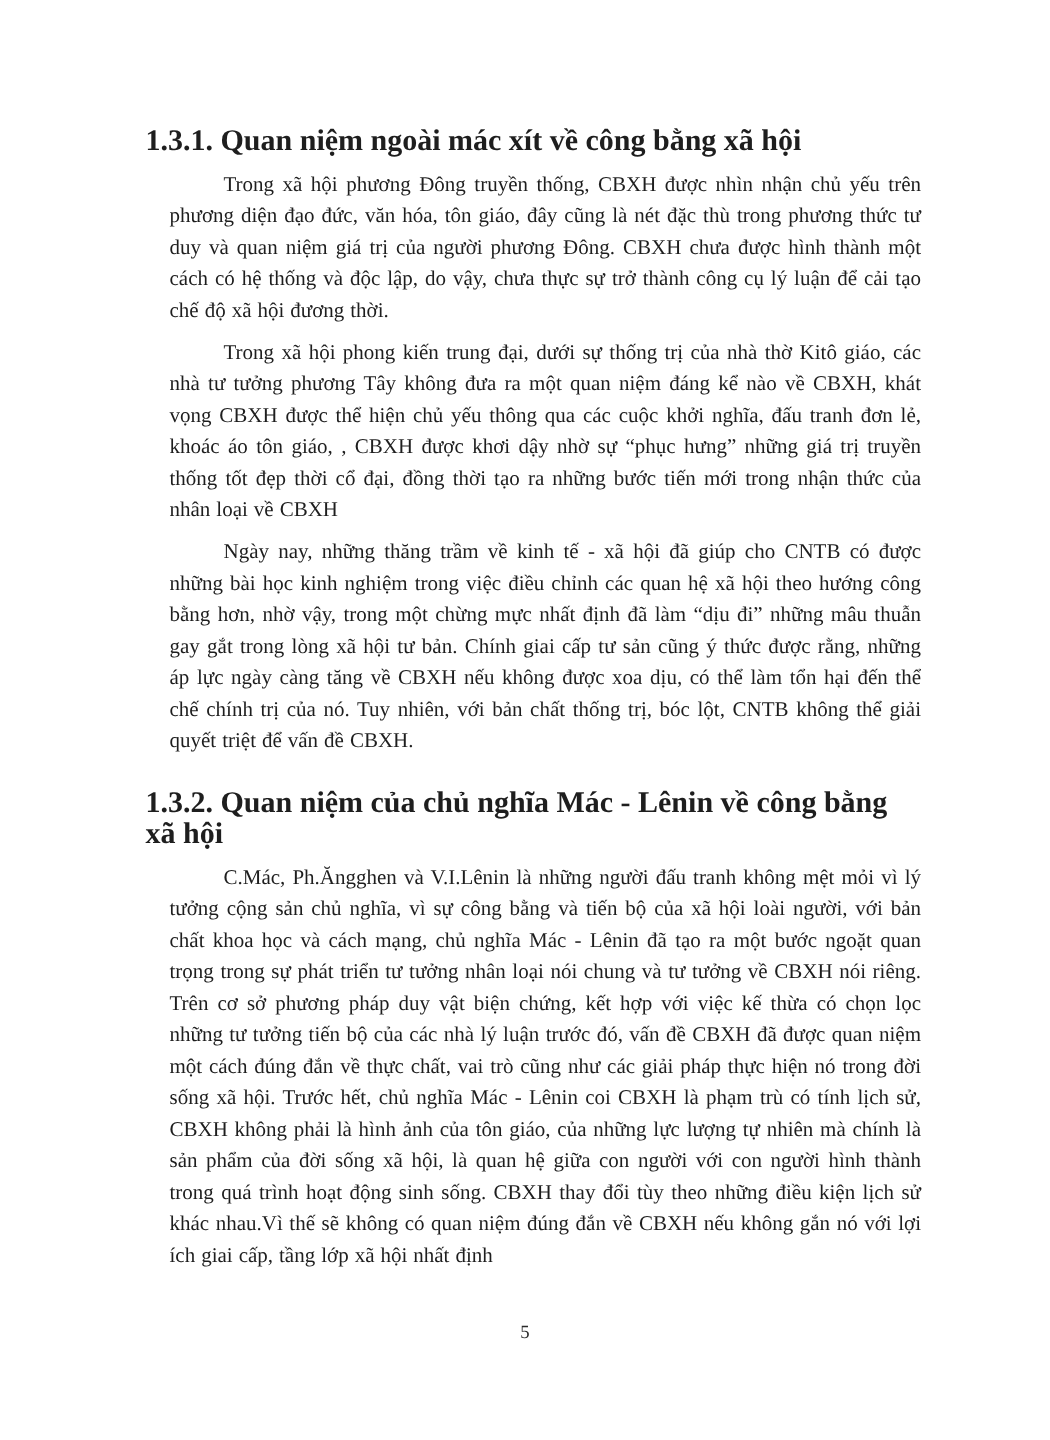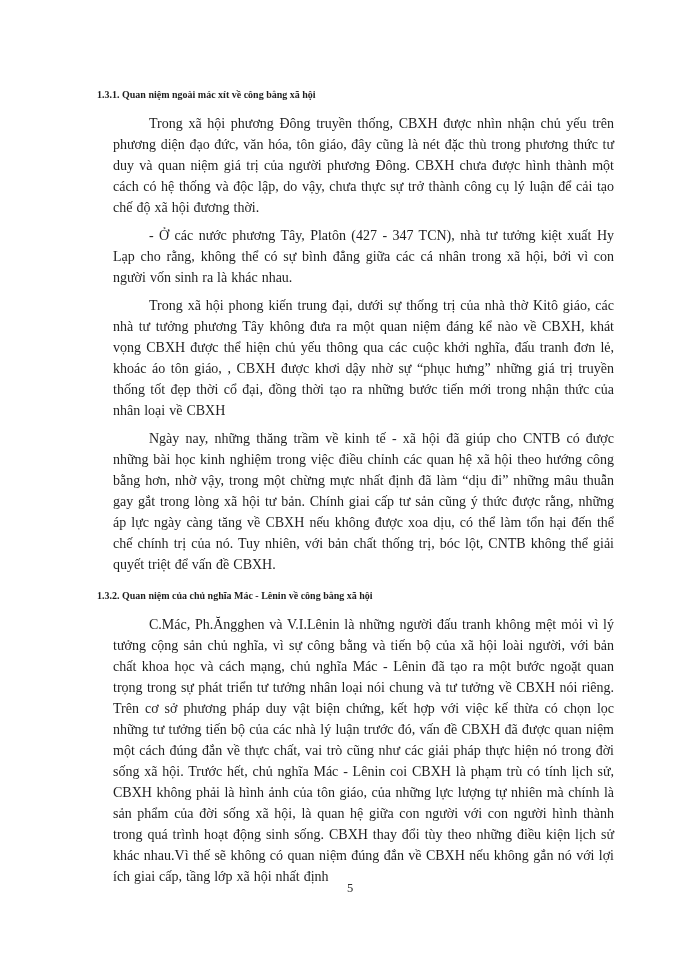--- a/index.html
+++ b/index.html
@@ -20,28 +20,28 @@
     height: 960px;
     background: #ffffff;
   }
   .content {
     position: absolute;
     left: 97px;
     top: 84px;
     width: 517px;
   }
   .doc-heading {
-    font-size: 10px;
+    font-size: 20px;
     line-height: 21px;
     font-weight: bold;
     text-align: left;
     margin: 0 0 8px 0;
   }
   .doc-heading.not-first {
-    margin-top: 10px;
+    margin-top: 20px;
   }
   .doc-paragraph {
     font-size: 14px;
     line-height: 21px;
     text-align: justify;
     text-indent: 36px;
     word-spacing: 0.5px;
     margin: 0 0 7px 16px;
   }
   .page-footer {
@@ -55,20 +55,19 @@
   }
 </style>
 </head>
 <body>
 
 <div class="page">
   <div class="content">
 
   <div class="doc-heading">1.3.1. Quan niệm ngoài mác xít về công bằng xã hội</div>
       <div class="doc-paragraph">Trong xã hội phương Đông truyền thống, CBXH được nhìn nhận chủ yếu trên phương diện đạo đức, văn hóa, tôn giáo, đây cũng là nét đặc thù trong phương thức tư duy và quan niệm giá trị của người phương Đông. CBXH chưa được hình thành một cách có hệ thống và độc lập, do vậy, chưa thực sự trở thành công cụ lý luận để cải tạo chế độ xã hội đương thời.</div>
-      <div class="doc-paragraph">- Ở các nước phương Tây, Platôn (427 - 347 TCN), nhà tư tưởng kiệt xuất Hy Lạp cho rằng, không thể có sự bình đẳng giữa các cá nhân trong xã hội, bởi vì con người vốn sinh ra là khác nhau.</div>
       <div class="doc-paragraph">Trong xã hội phong kiến trung đại, dưới sự thống trị của nhà thờ Kitô giáo, các nhà tư tưởng phương Tây không đưa ra một quan niệm đáng kể nào về CBXH, khát vọng CBXH được thể hiện chủ yếu thông qua các cuộc khởi nghĩa, đấu tranh đơn lẻ, khoác áo tôn giáo, , CBXH được khơi dậy nhờ sự “phục hưng” những giá trị truyền thống tốt đẹp thời cổ đại, đồng thời tạo ra những bước tiến mới trong nhận thức của nhân loại về CBXH</div>
       <div class="doc-paragraph">Ngày nay, những thăng trầm về kinh tế - xã hội đã giúp cho CNTB có được những bài học kinh nghiệm trong việc điều chỉnh các quan hệ xã hội theo hướng công bằng hơn, nhờ vậy, trong một chừng mực nhất định đã làm “dịu đi” những mâu thuẫn gay gắt trong lòng xã hội tư bản. Chính giai cấp tư sản cũng ý thức được rằng, những áp lực ngày càng tăng về CBXH nếu không được xoa dịu, có thể làm tổn hại đến thể chế chính trị của nó. Tuy nhiên, với bản chất thống trị, bóc lột, CNTB không thể giải quyết triệt để vấn đề CBXH.</div>
       <div class="doc-heading not-first">1.3.2. Quan niệm của chủ nghĩa Mác - Lênin về công bằng xã hội</div>
       <div class="doc-paragraph">C.Mác, Ph.Ăngghen và V.I.Lênin là những người đấu tranh không mệt mỏi vì lý tưởng cộng sản chủ nghĩa, vì sự công bằng và tiến bộ của xã hội loài người, với bản chất khoa học và cách mạng, chủ nghĩa Mác - Lênin đã tạo ra một bước ngoặt quan trọng trong sự phát triển tư tưởng nhân loại nói chung và tư tưởng về CBXH nói riêng. Trên cơ sở phương pháp duy vật biện chứng, kết hợp với việc kế thừa có chọn lọc những tư tưởng tiến bộ của các nhà lý luận trước đó, vấn đề CBXH đã được quan niệm một cách đúng đắn về thực chất, vai trò cũng như các giải pháp thực hiện nó trong đời sống xã hội. Trước hết, chủ nghĩa Mác - Lênin coi CBXH là phạm trù có tính lịch sử, CBXH không phải là hình ảnh của tôn giáo, của những lực lượng tự nhiên mà chính là sản phẩm của đời sống xã hội, là quan hệ giữa con người với con người hình thành trong quá trình hoạt động sinh sống. CBXH thay đổi tùy theo những điều kiện lịch sử khác nhau.Vì thế sẽ không có quan niệm đúng đắn về CBXH nếu không gắn nó với lợi ích giai cấp, tầng lớp xã hội nhất định</div>
     </div>
   <div class="page-footer">5</div>
 </div>
 
 </body></html>

